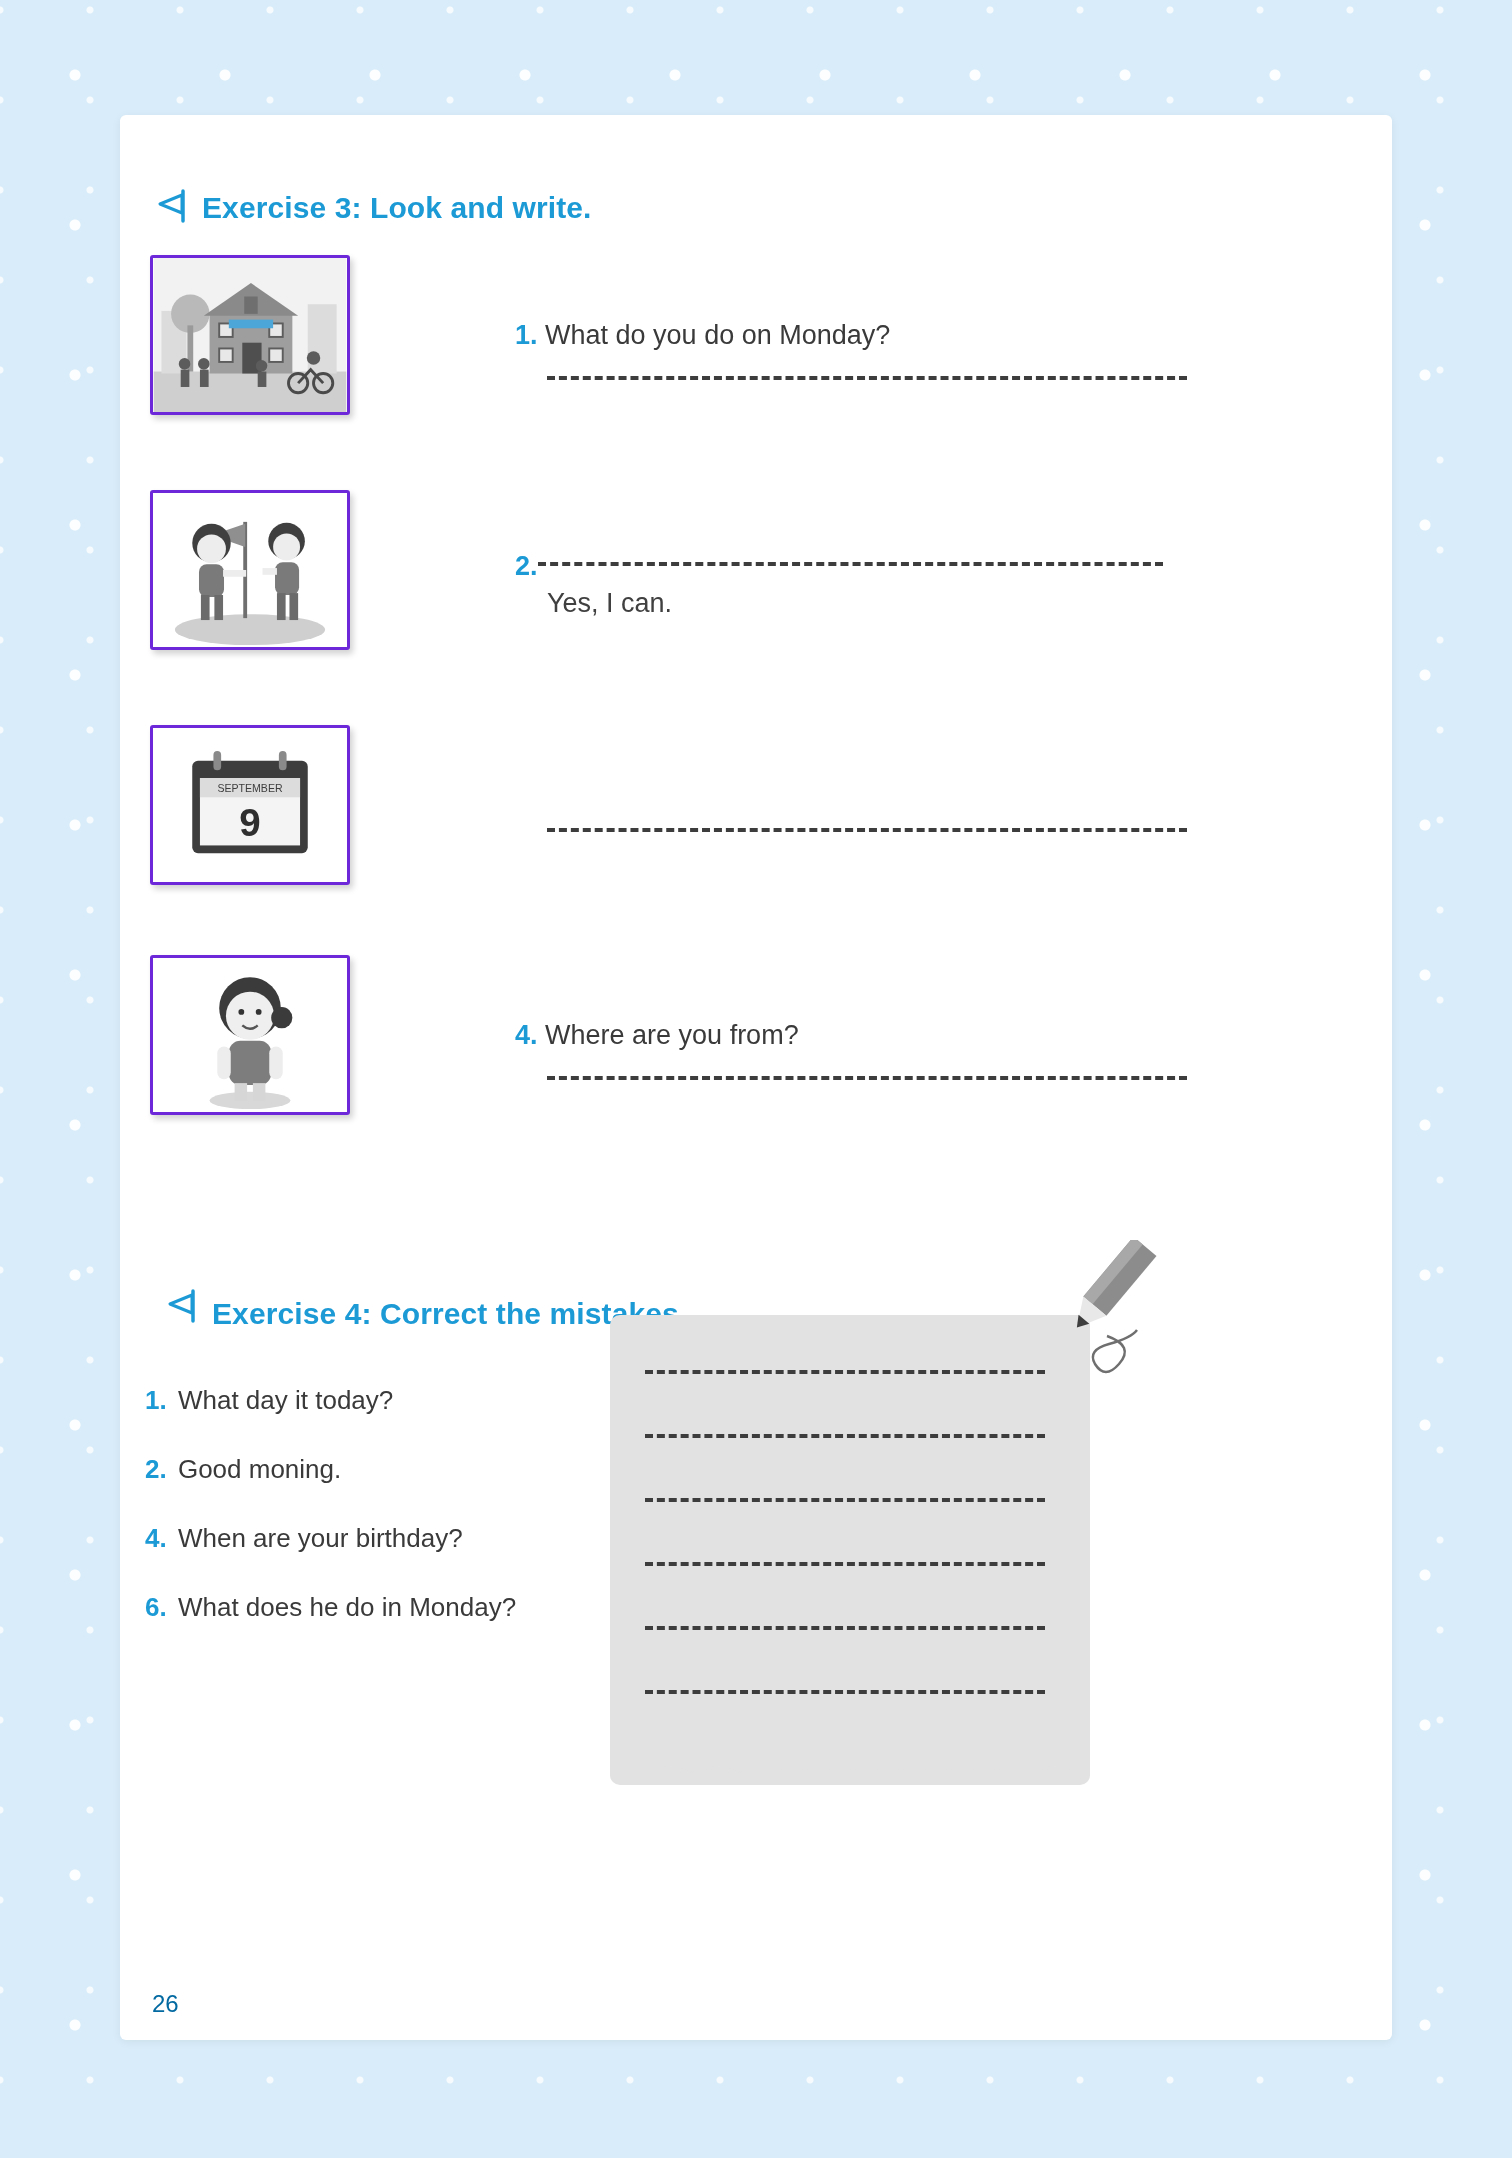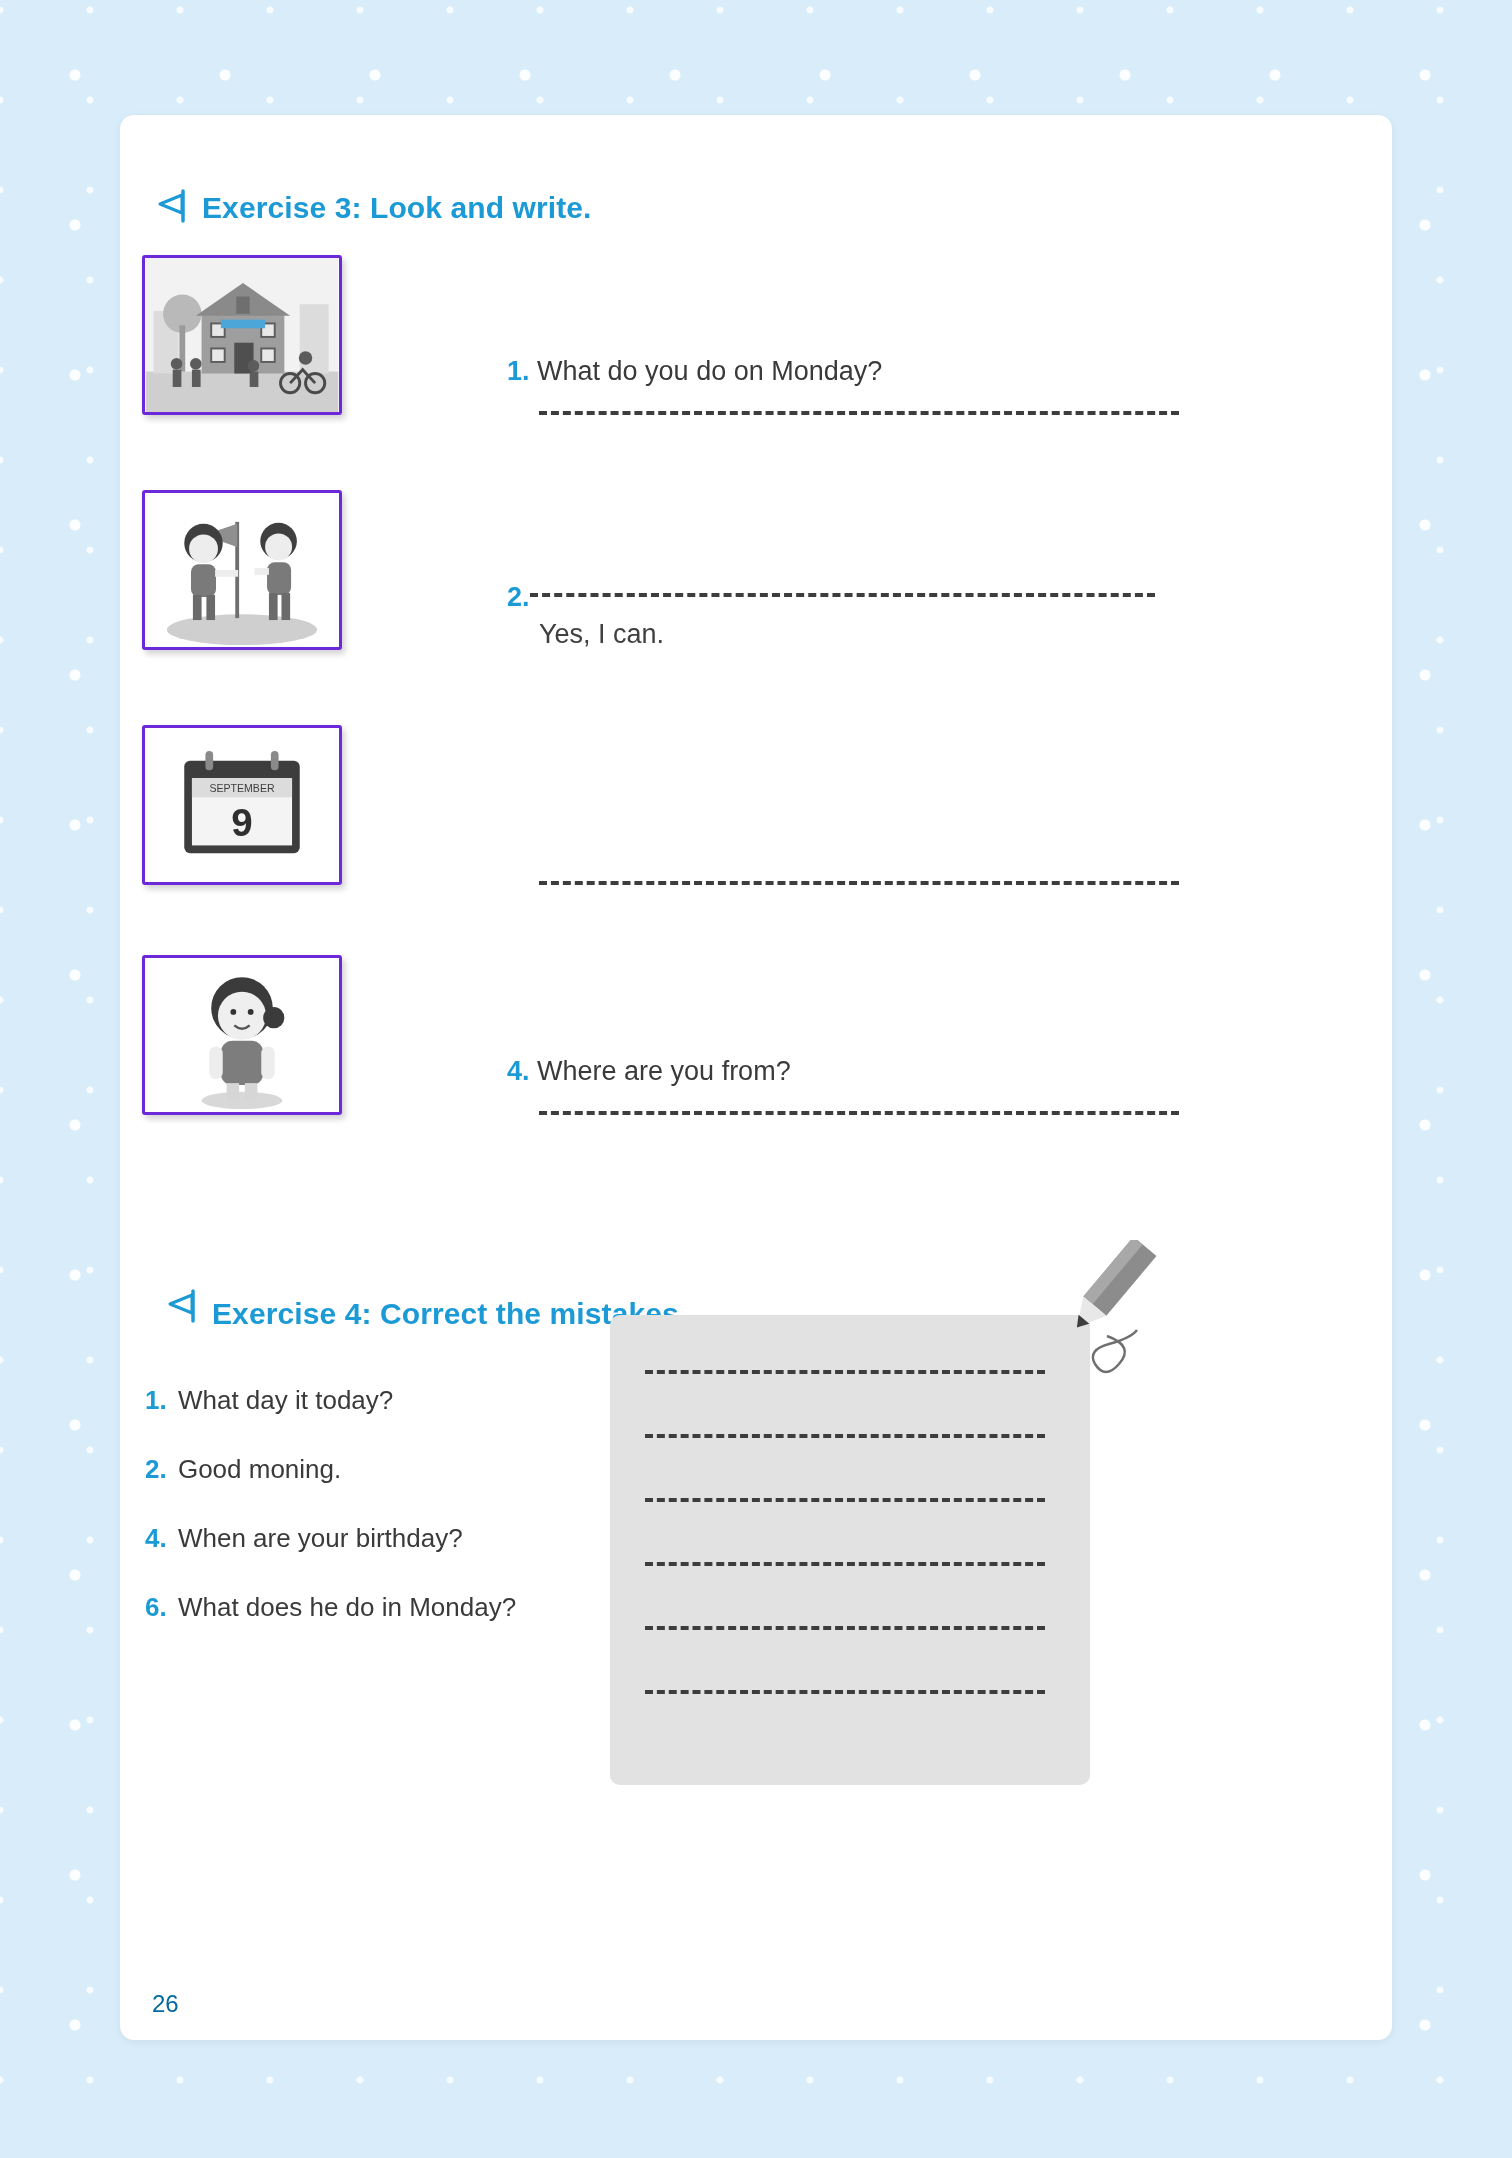--- a/index.html
+++ b/index.html
@@ -29,21 +29,21 @@
   }
 
   
   #page-sheet {
     position: absolute;
     left: 120px;
     top: 115px;
     width: 1272px;
     height: 1925px;
     background: #ffffff;
-    border-radius: 14px;
+    border-radius: 6px;
     box-shadow: 0 2px 10px rgba(0,0,0,0.06);
     padding-left: 24px;
   }
 
   .page-inner {
     position: absolute;
     inset: 0;
     padding: 0;
   }
 
@@ -58,24 +58,24 @@
     letter-spacing: .1px;
   }
   .flag-icon { display: block; width: 46px; height: 46px; }
 
   #heading-ex3 { position: absolute; left: 30px; top: 70px; }
   #heading-ex4 { position: absolute; left: 40px; top: 1170px; align-items: flex-end; }
 
   
   .ex3-row {
     position: absolute;
-    left: 22px;
+    left: 30px;
     width: 1210px;
     display: flex;
-    align-items: flex-end;
+    align-items: center;
   }
   #ex3-row-1 { top: 140px; }
   #ex3-row-2 { top: 375px; }
   #ex3-row-3 { top: 610px; }
   #ex3-row-4 { top: 840px; }
 
   .pic-frame {
     width: 200px;
     height: 160px;
     border: 3px solid #6d28d9;

